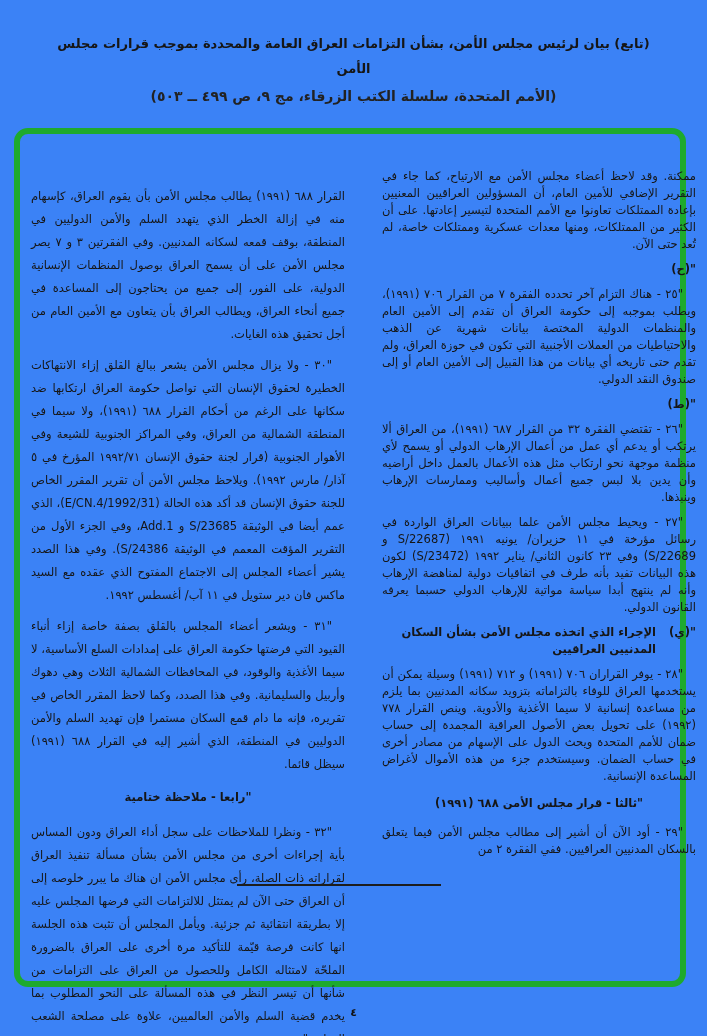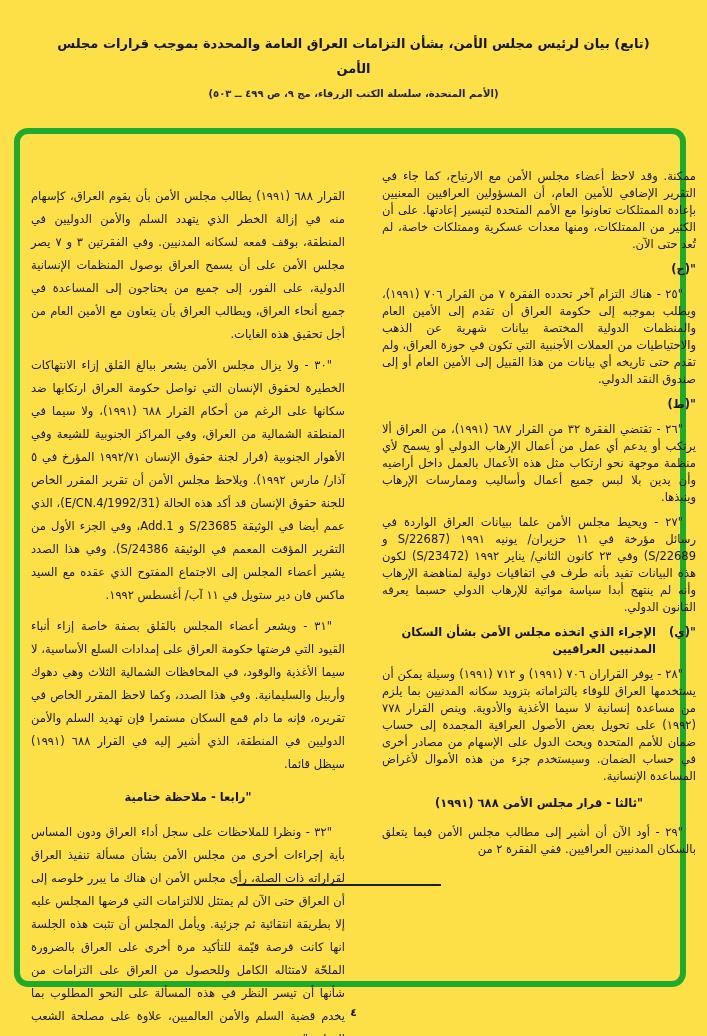--- a/index.html
+++ b/index.html
@@ -1,24 +1,24 @@
 <!DOCTYPE html>
 <html lang="ar" dir="rtl"><head>
 <meta charset="utf-8">
 <style>
   html,body { margin:0; padding:0; background:#ffffff; }
   .page {
-    position:relative; width:707px; height:1036px; background:#fde047;
+    position:relative; width:707px; height:1036px; background:#3b82f6;
     font-family:"DejaVu Sans", sans-serif; direction:rtl; color:#161616;
     overflow:hidden;
   }
   .header { position:absolute; top:32px; left:0; right:0; text-align:center; }
   .h-line1 { font-size:13px; font-weight:bold; padding:0 48px; line-height:1.9; letter-spacing:.2px; }
   .h-line2 { font-size:13px; font-weight:bold; line-height:1.6; }
-  .h-line3 { font-size:10px; font-weight:bold; margin-top:7px; color:#222; }
+  .h-line3 { font-size:14px; font-weight:bold; margin-top:7px; color:#222; }
 
   .green-frame {
     position:absolute; left:14px; top:128px; width:672px; height:859px;
     box-sizing:border-box; border:6px solid #1eaa2d; border-radius:14px;
     background:transparent;
   }
 
   .col {
     position:absolute; width:314px; text-align:justify;
     font-size:11.5px; line-height:17px;

